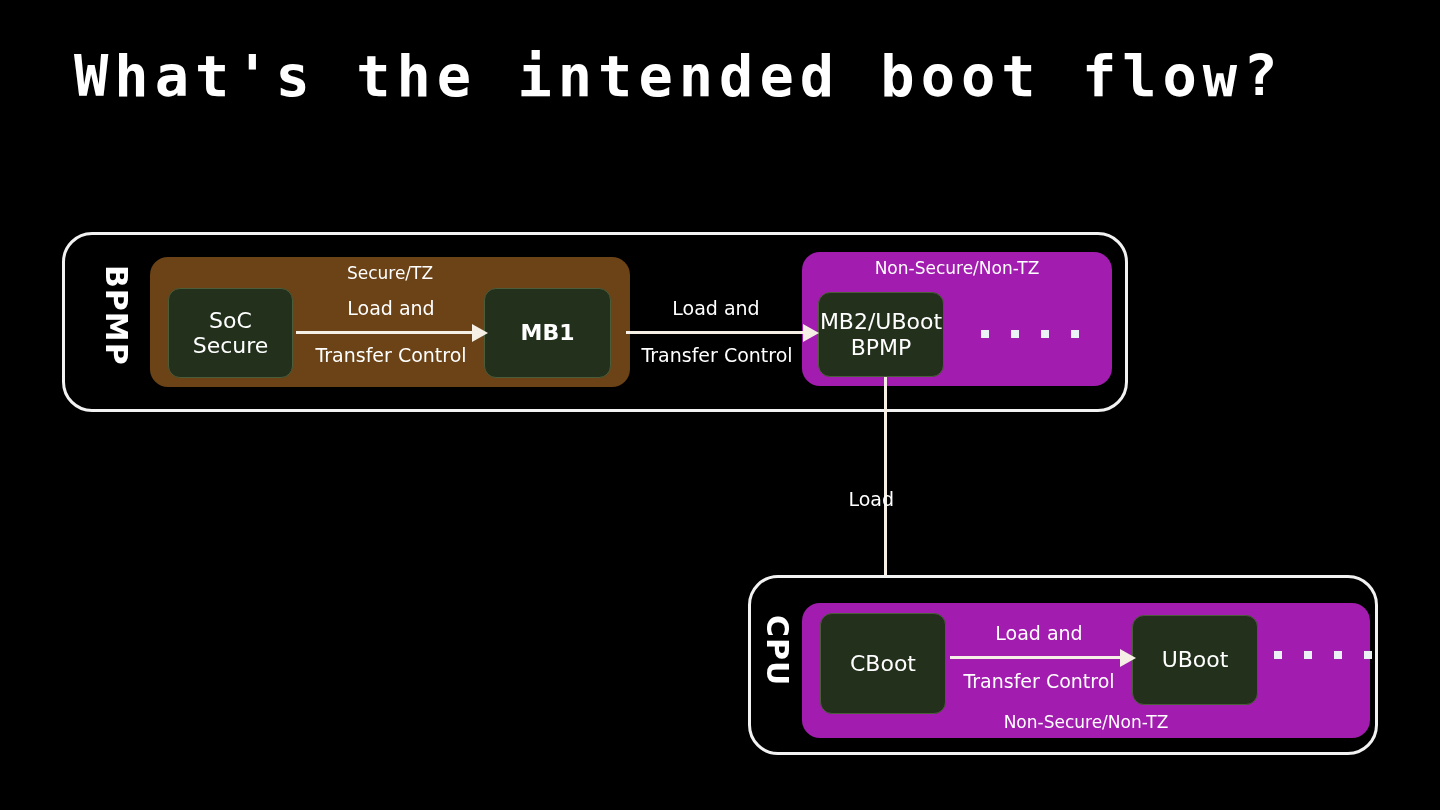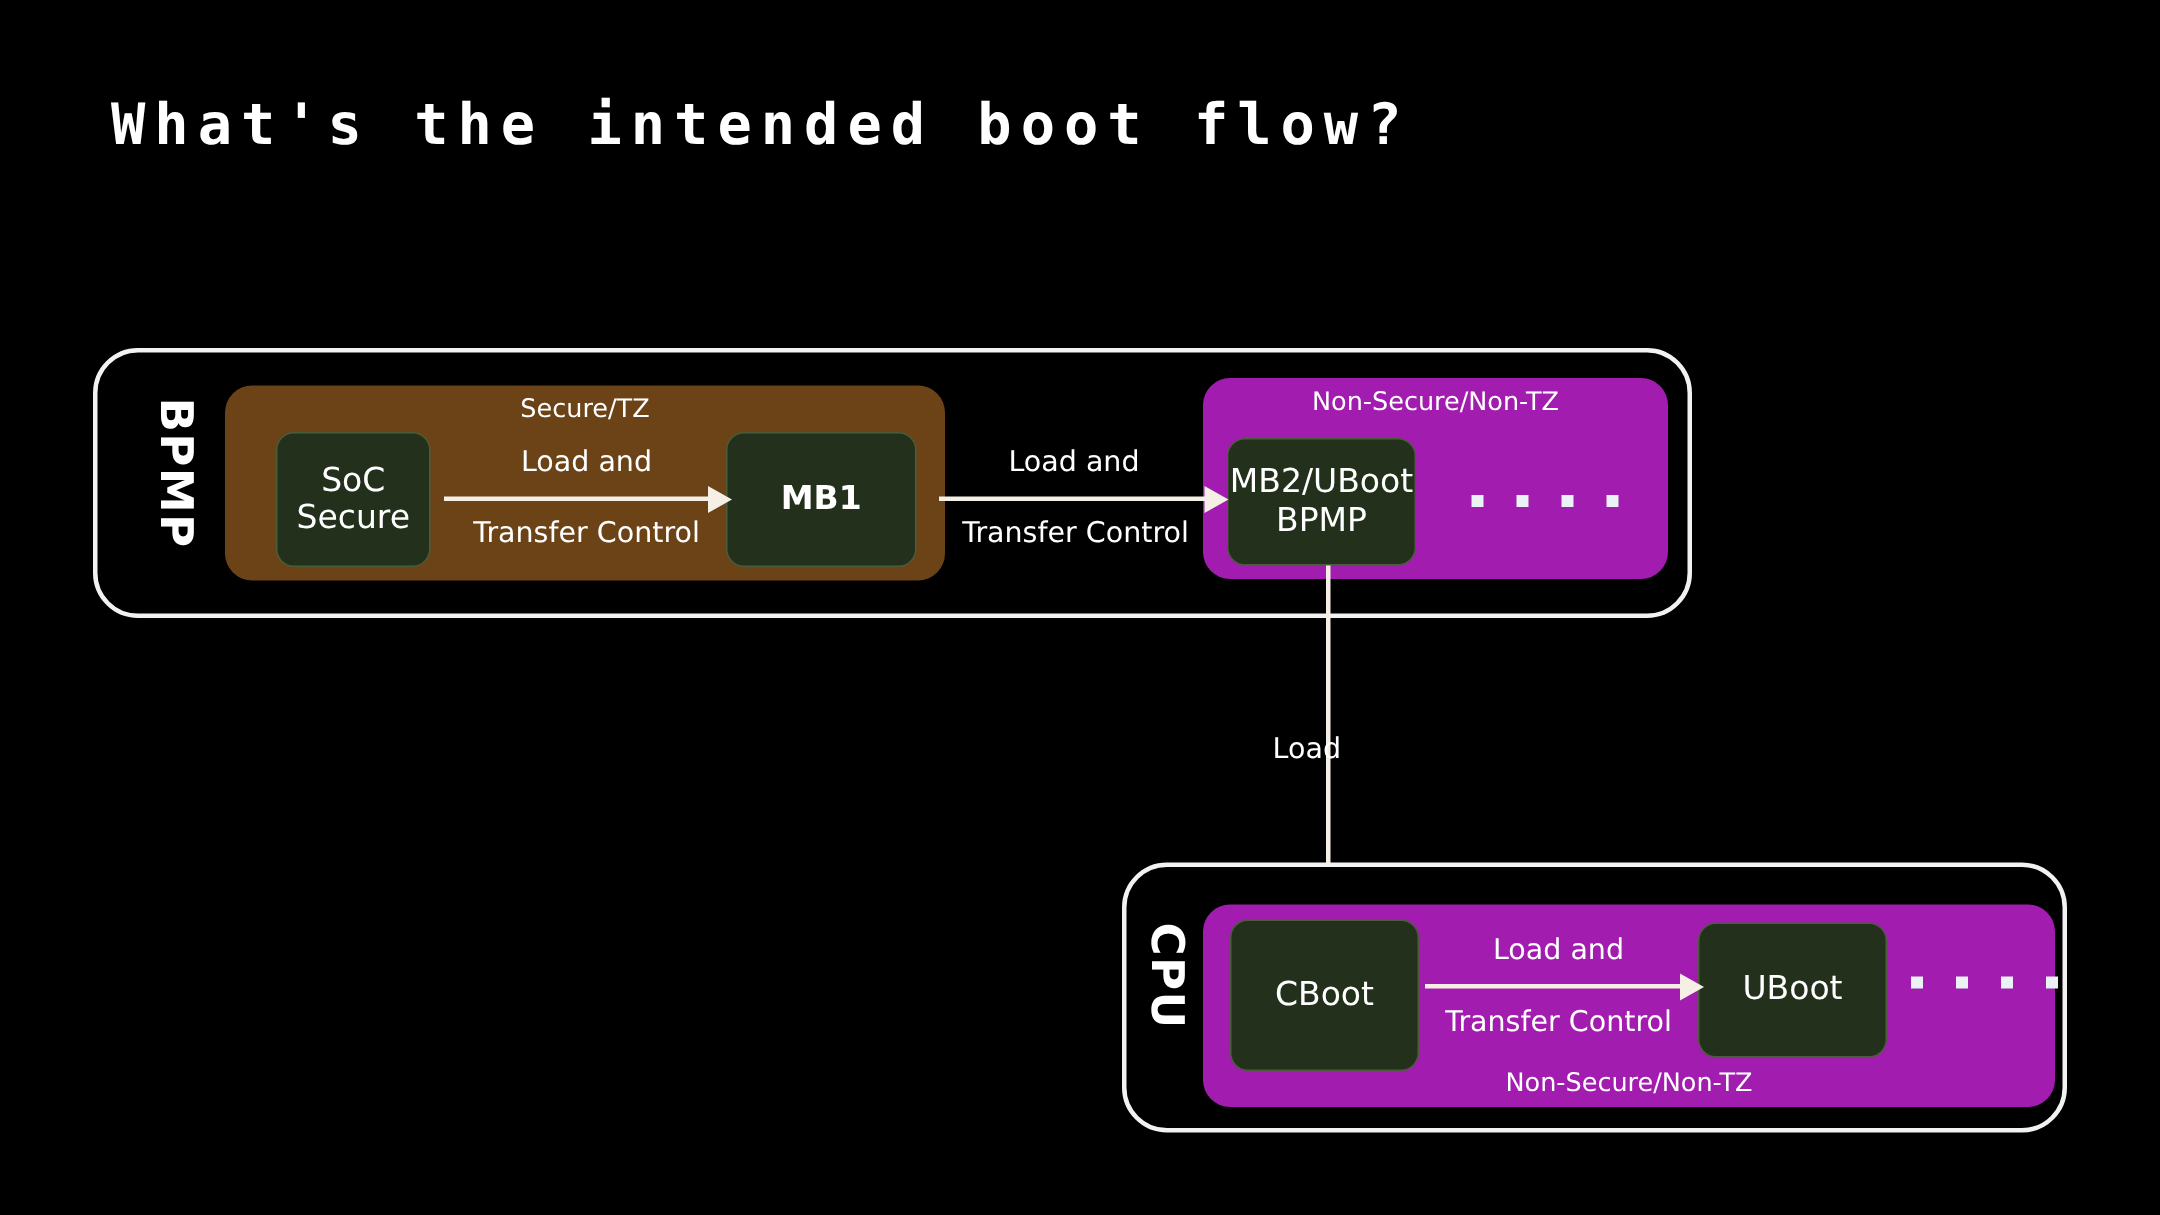--- a/index.html
+++ b/index.html
@@ -13,23 +13,23 @@
     position: relative;
     overflow: hidden;
     font-family: "DejaVu Sans", sans-serif;
     color: #ffffff;
   }
 
   
   #slide-title {
     position: absolute;
     left: 74px;
-    top: 64px;
+    top: 48px;
     font-family: "DejaVu Sans Mono", monospace;
-    font-size: 38px;
+    font-size: 57px;
     font-weight: bold;
     letter-spacing: 6px;
     color: #ffffff;
     white-space: nowrap;
     line-height: 1.0;
     text-align: right;
   }
 
   
   .outer-container {
@@ -139,23 +139,22 @@
     text-align: center;
     font-size: 22px;
     line-height: 1.15;
     color: #ffffff;
     box-sizing: border-box;
     white-space: nowrap;
   }
   #stage-bootrom {
     left: 168px;
     top: 288px;
-    width: 103px;
+    width: 125px;
     height: 90px;
-    margin-left: 16px;
   }
   #stage-mb1 {
     left: 484px;
     top: 288px;
     width: 127px;
     height: 90px;
     font-weight: bold;
   }
   #stage-mb2 {
     left: 818px;

